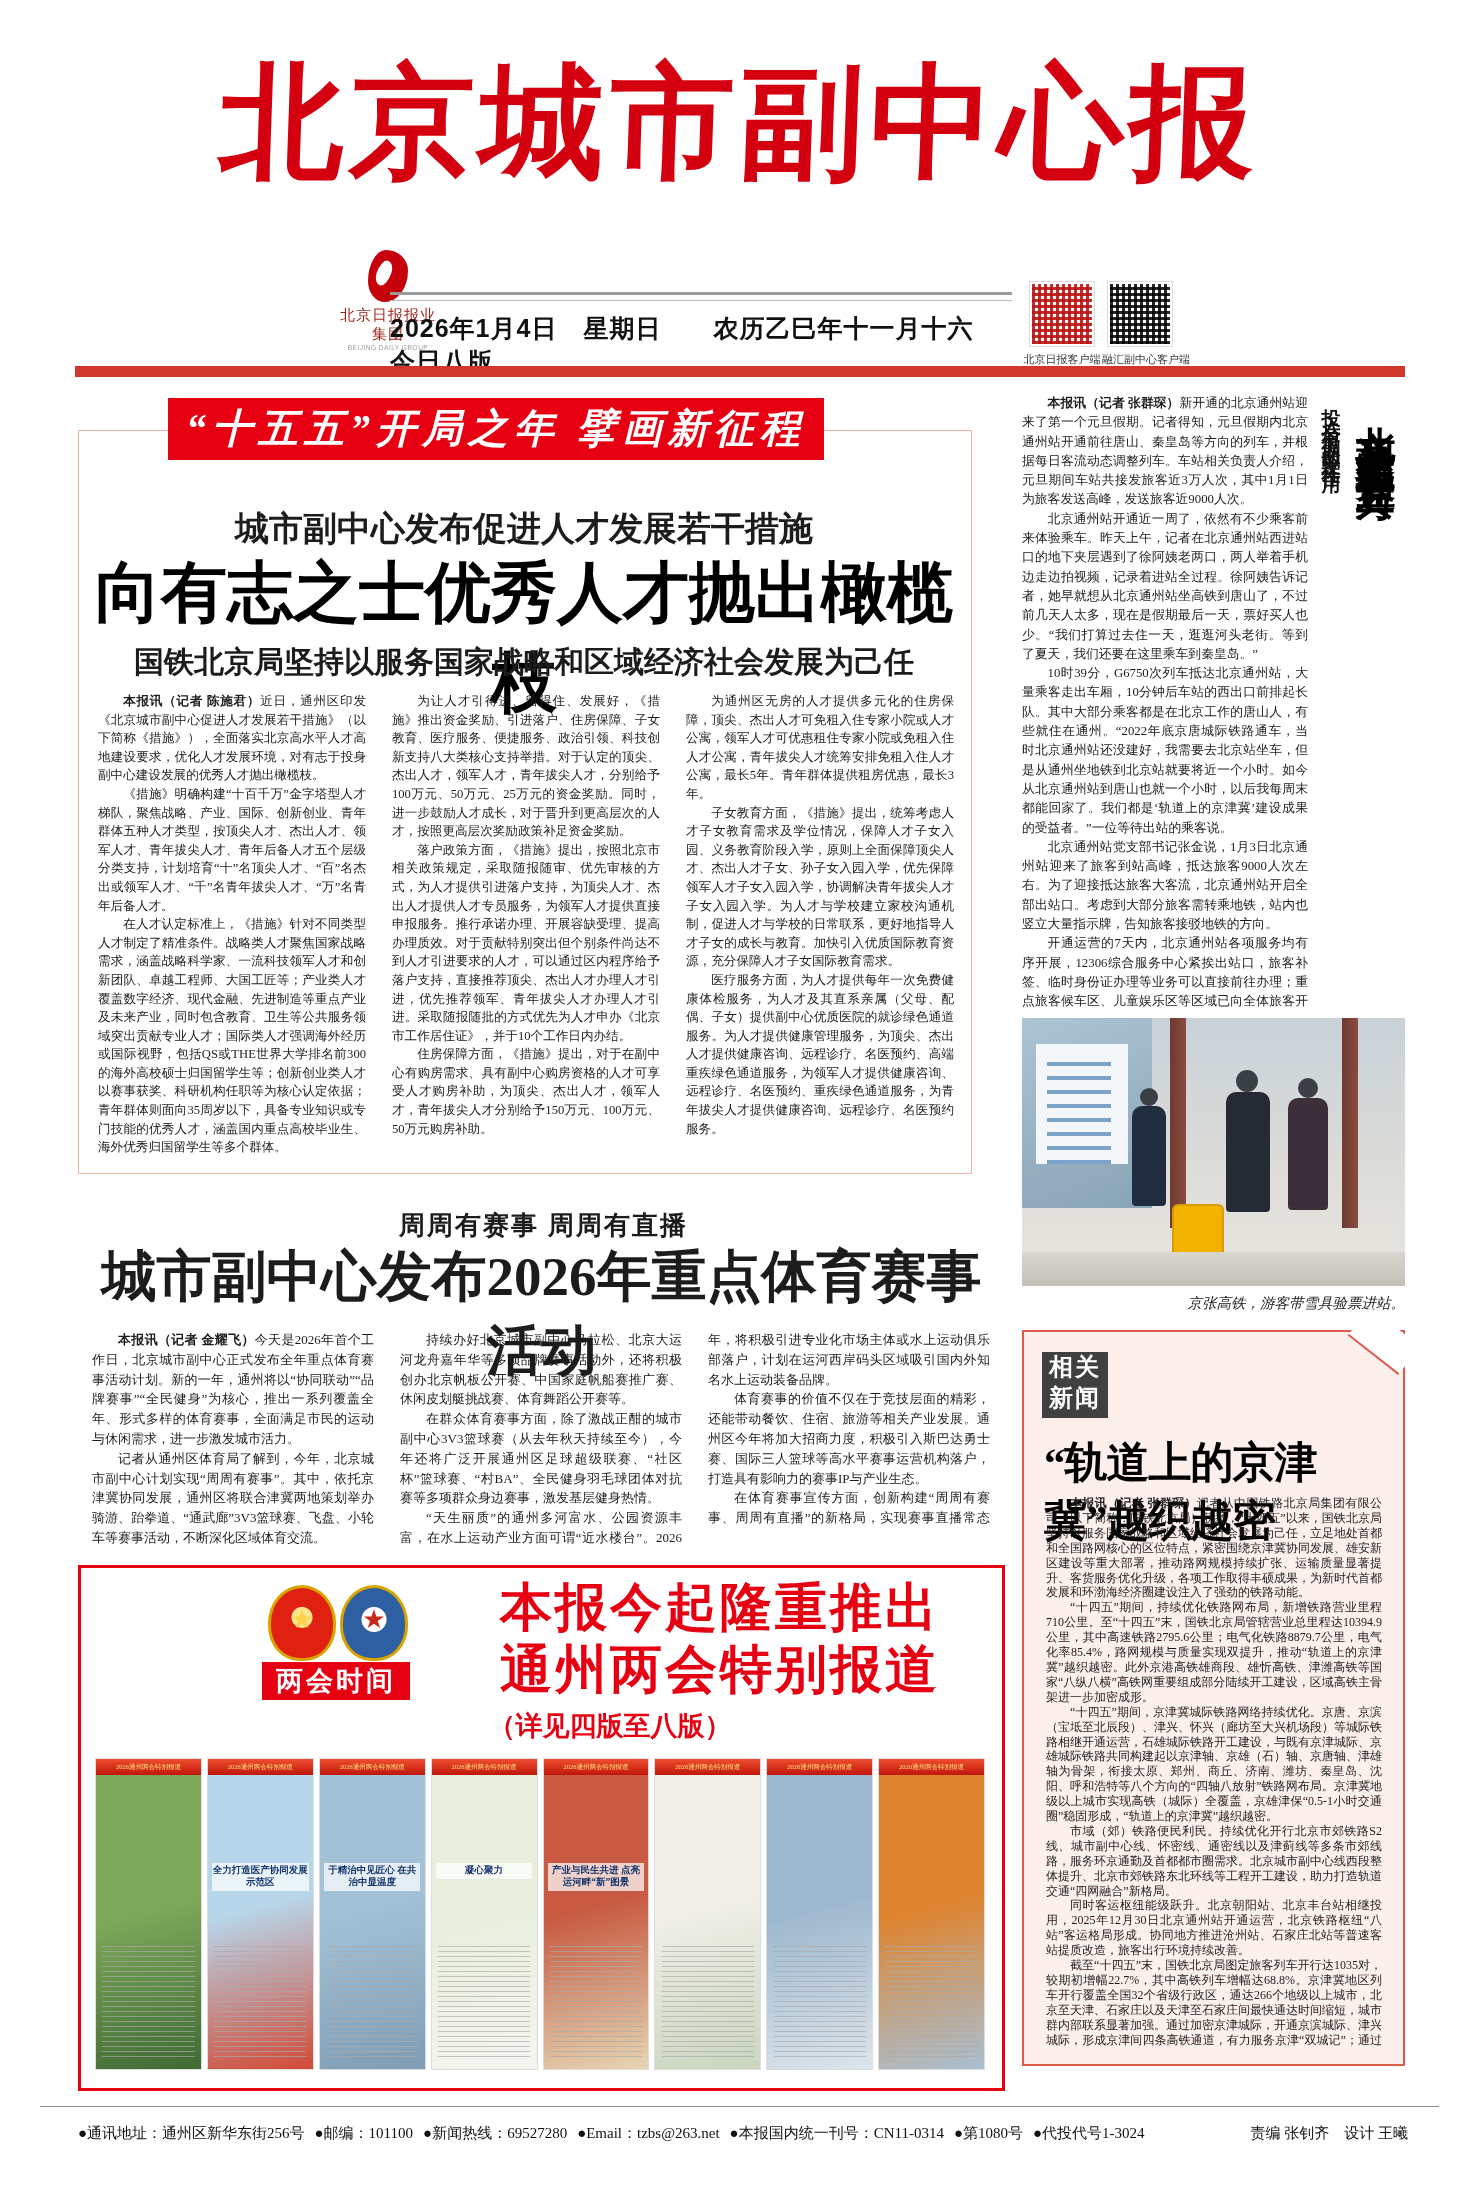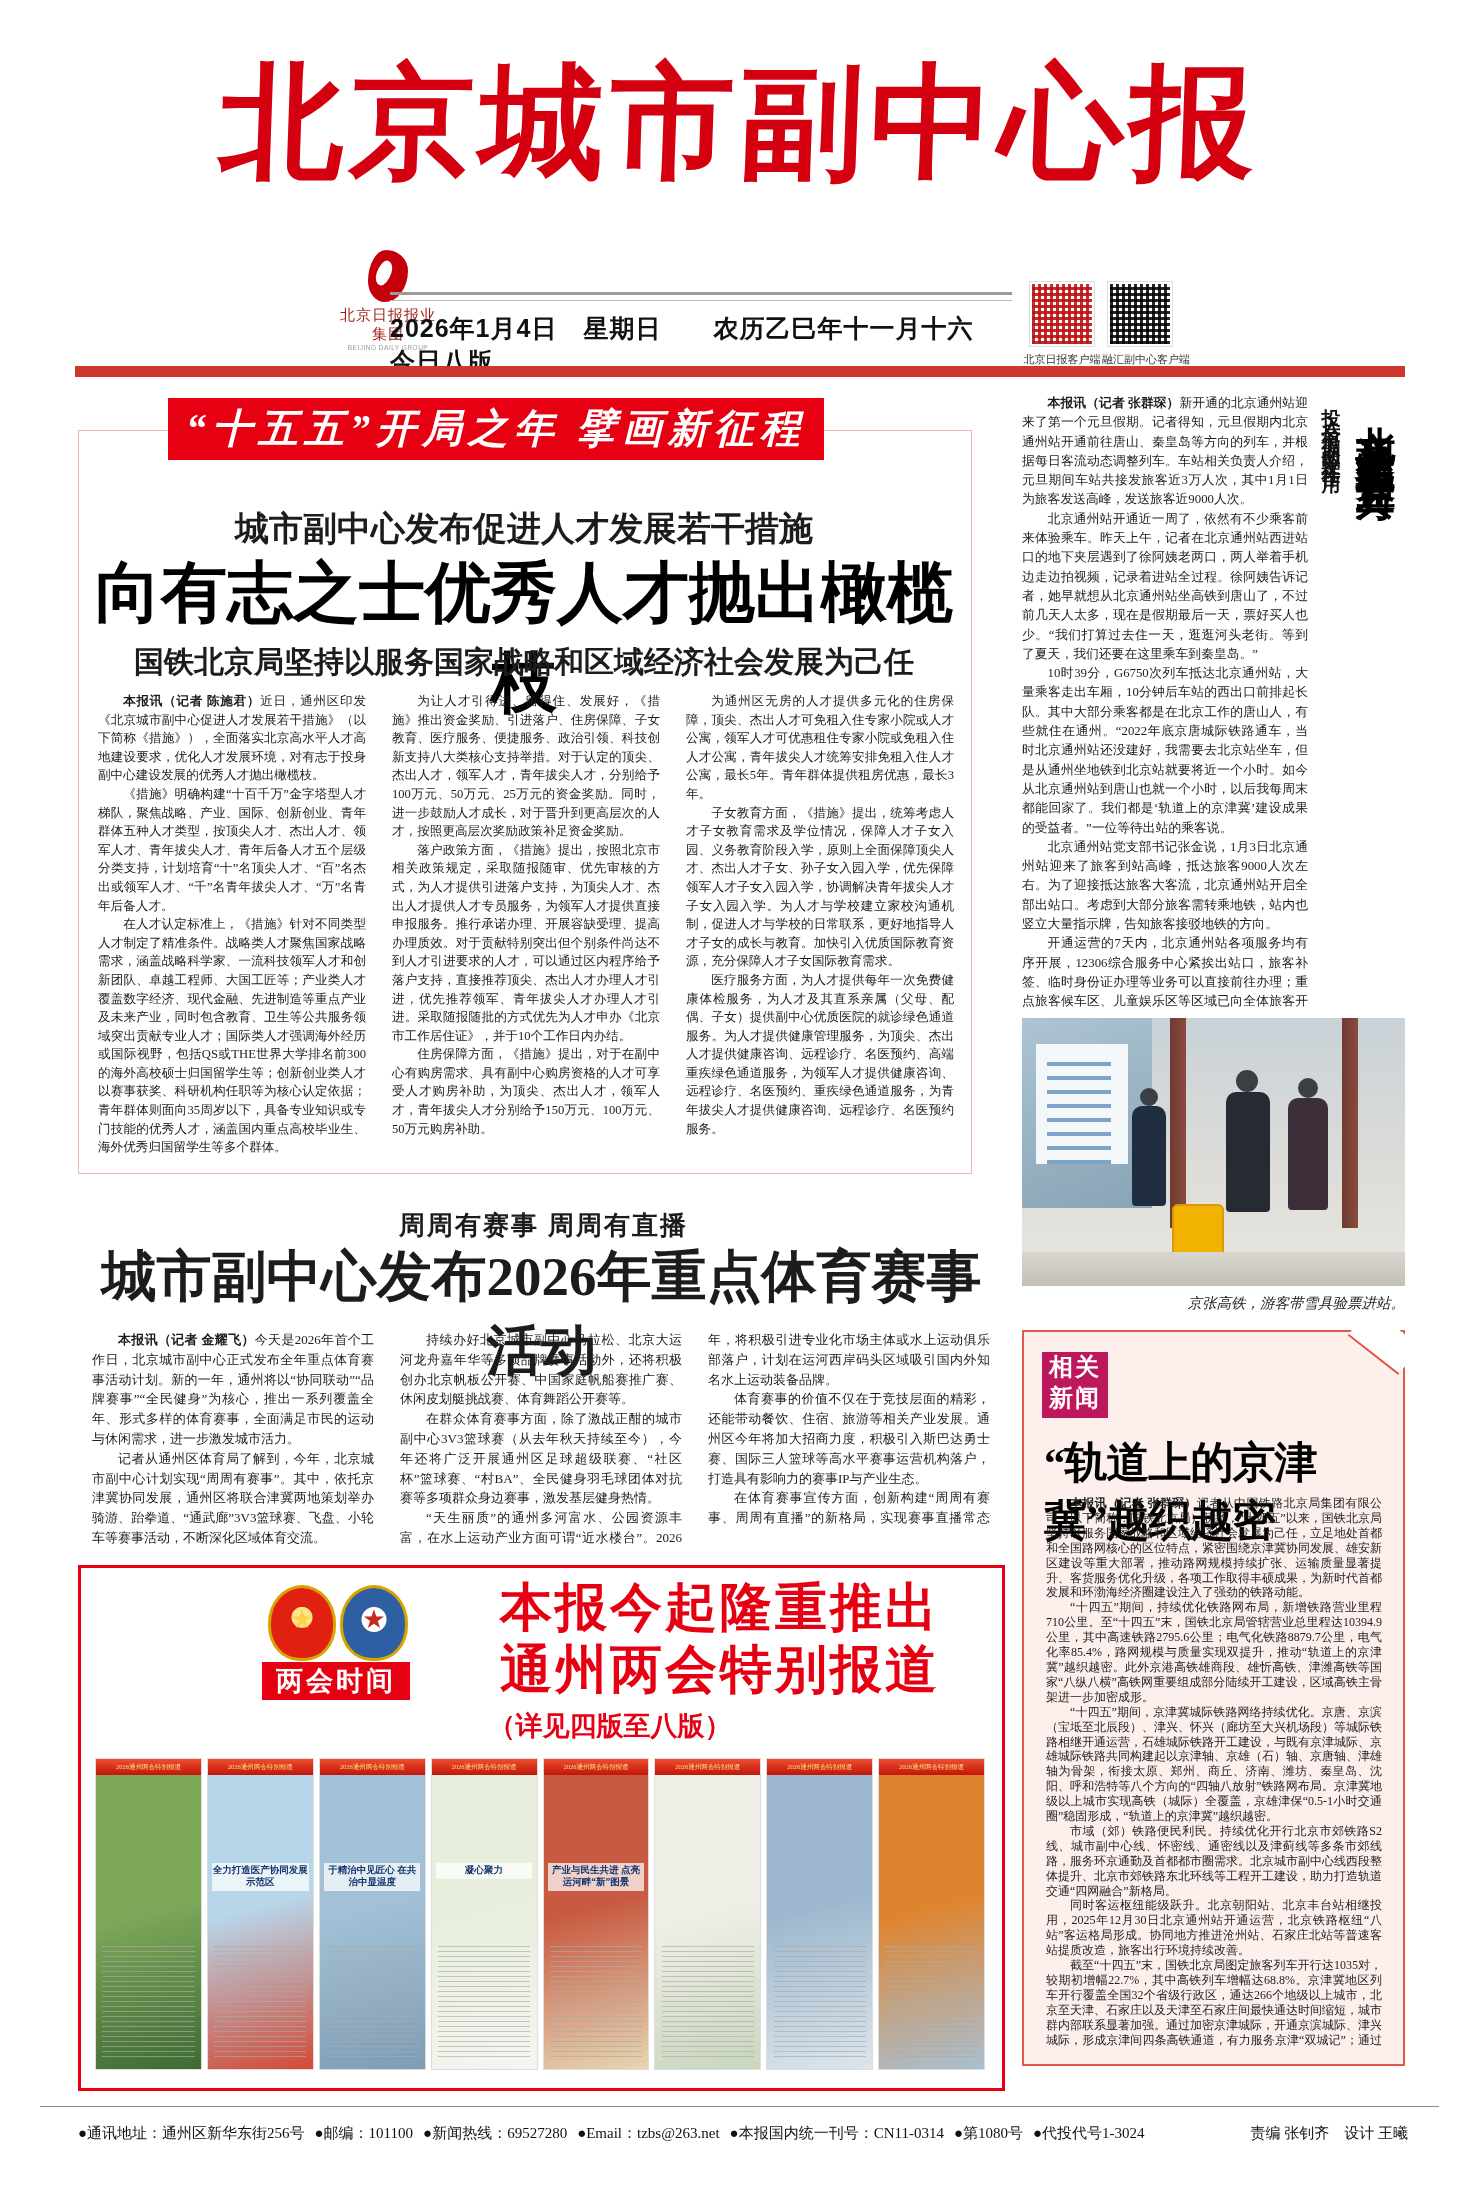--- a/index.html
+++ b/index.html
@@ -58,21 +58,21 @@
   .photo .pillar{position:absolute;top:0;width:16px;height:210px;background:linear-gradient(90deg,#6e3a31,#8a4b3f);}
   .photo .figure{position:absolute;border-radius:10px 10px 4px 4px;background:#262b33;}
   .photo .head{position:absolute;border-radius:50%;background:#3a3f46;}
   .photo .case{position:absolute;left:150px;top:186px;width:48px;height:64px;background:#f2b300;border-radius:6px;border:2px solid #d89c00;}
   .photo .floor{position:absolute;left:0;bottom:0;width:100%;height:34px;background:linear-gradient(180deg,#d9d6cf,#c4c0b8);}
   .photo-caption{left:1022px;top:1294px;width:383px;text-align:right;font-size:14.5px;font-style:italic;color:#222;}
 
   
   .related-box{left:1022px;top:1330px;width:379px;height:732px;background:#fdf0ec;border:2px solid #e05a4b;}
   .corner-cut{left:1352px;top:1323px;width:64px;height:34px;background:#fff;transform:rotate(38deg);border-bottom:2px solid #e05a4b;}
-  .rel-label{left:1042px;top:1352px;width:66px;height:66px;background:#be185d;color:#fff;
+  .rel-label{left:1042px;top:1352px;width:66px;height:66px;background:#404040;color:#fff;
     text-align:center;font-size:24px;font-weight:bold;line-height:31px;letter-spacing:2px;}
   .rel-headline{left:1044px;top:1434px;width:340px;font-size:43px;font-weight:900;letter-spacing:-1px;color:#000;}
   .rel-body{left:1046px;top:1496px;width:336px;height:552px;font-size:12px;line-height:14.9px;text-align:justify;overflow:hidden;}
 
   
   .sports-kicker{left:80px;top:1208px;width:927px;text-align:center;font-size:26px;font-weight:bold;letter-spacing:2px;}
   .sports-headline{left:78px;top:1240px;width:927px;text-align:center;font-size:55px;font-weight:900;letter-spacing:0;}
   .sports-body{left:92px;top:1330px;width:898px;height:222px;column-count:3;column-gap:26px;
     font-size:13px;line-height:19.8px;text-align:justify;overflow:hidden;}
 

